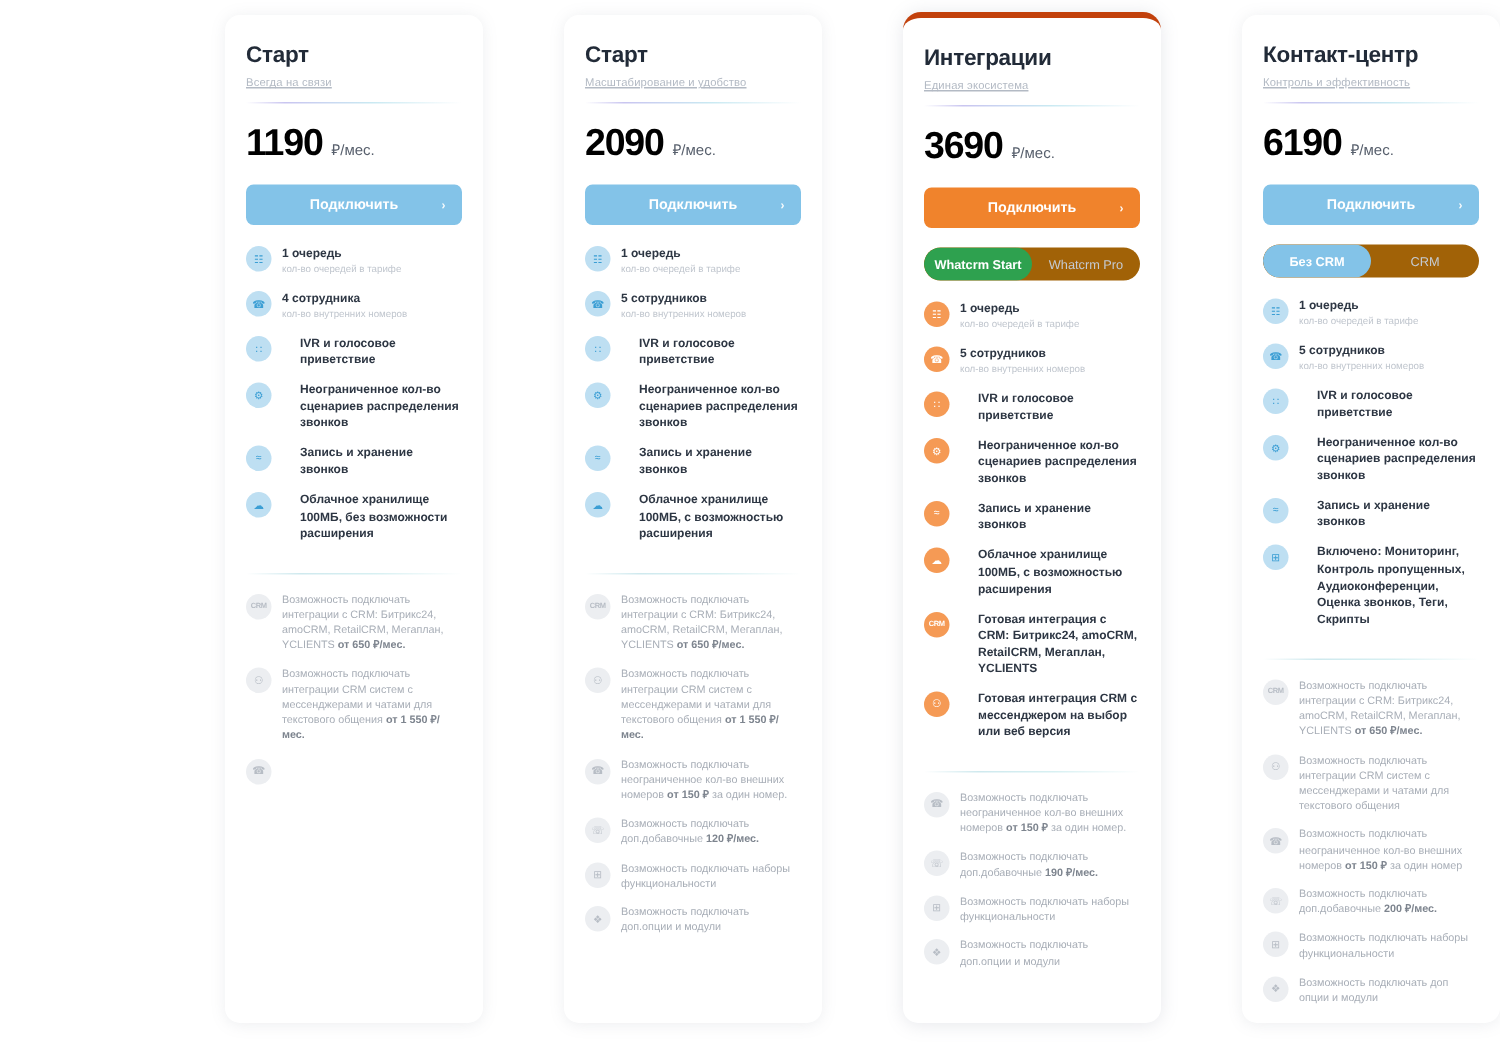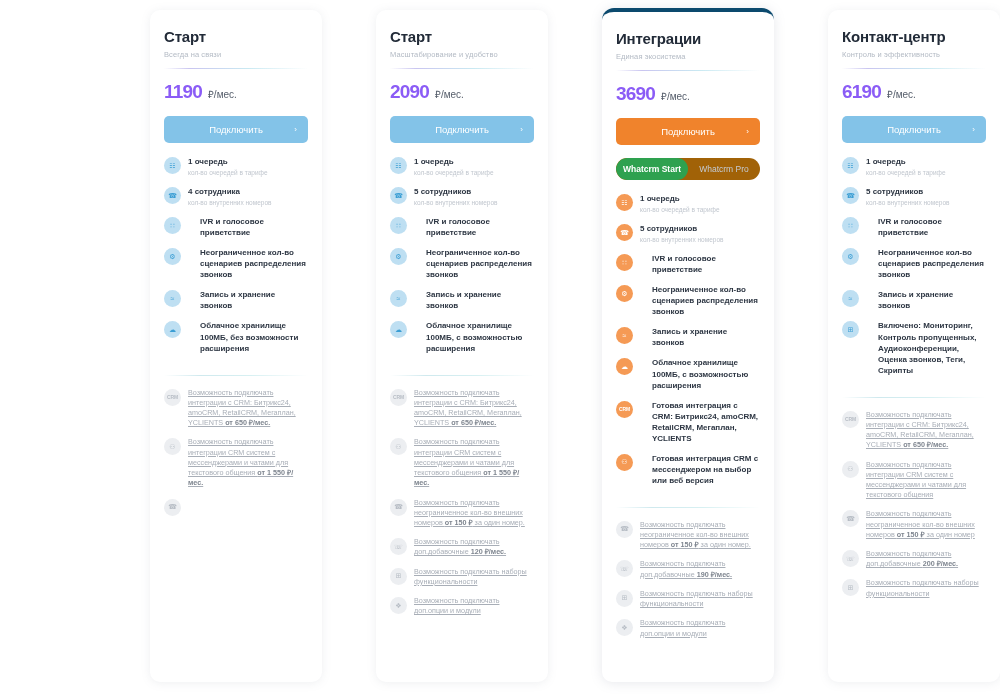--- a/index.html
+++ b/index.html
@@ -26,79 +26,81 @@
     height: 672px;
     background: #ffffff;
     border-radius: 10px;
     box-shadow: 0 1px 10px rgba(120,130,150,0.13);
     padding: 18px 14px 10px 14px;
     overflow: hidden;
   }
   .card.featured {
     margin-top: 8px;
     height: 674px;
-    border-top: 4px solid #0c4a6e;
+    border-top: 4px solid #c2410c;
     border-radius: 12px 12px 10px 10px;
     box-shadow: 0 1px 12px rgba(120,130,150,0.18);
   }
 
   .card-title {
     font-size: 15px;
     font-weight: bold;
     color: #222b38;
     letter-spacing: -0.2px;
     margin-bottom: 5px;
   }
   .card-subtitle {
     font-size: 7.5px;
     color: #b3bac4;
     letter-spacing: 0.1px;
     margin-bottom: 9px;
+    text-decoration: underline;
   }
   .divider {
     height: 1px;
     width: 100%;
     background: linear-gradient(90deg, rgba(255,255,255,0) 0%, #c9c5f0 18%, #c9e9f2 58%, rgba(255,255,255,0) 100%);
     margin-bottom: 12px;
   }
   .divider.mid {
     margin: 12px 0 12px 0;
     background: linear-gradient(90deg, rgba(255,255,255,0) 0%, #cfe9ee 25%, #d7f0f2 60%, rgba(255,255,255,0) 100%);
   }
 
   .price-row {
     display: flex;
     align-items: baseline;
     gap: 6px;
     margin-bottom: 13px;
   }
   .price-amount {
-    font-size: 19px;
+    font-size: 25px;
     font-weight: bold;
-    color: #8b5cf6;
+    color: #000000;
     letter-spacing: -0.8px;
   }
   .price-unit {
     font-size: 10px;
     color: #58606d;
   }
 
   .cta {
     display: flex;
     align-items: center;
     justify-content: center;
     position: relative;
     height: 27px;
     border-radius: 5px;
     background: #83c3e8;
     color: #ffffff;
     font-size: 9.5px;
     cursor: pointer;
     margin-bottom: 13px;
     user-select: none;
+    font-weight: bold;
   }
   .cta.orange { background: #f0832c; }
   .cta .chev {
     position: absolute;
     right: 11px;
     font-size: 8px;
     opacity: 0.95;
   }
 
   .toggle {
@@ -155,21 +157,20 @@
     font-size: 6.5px;
     color: #c0c6ce;
     line-height: 1.4;
     margin-top: 1px;
   }
   .feat.muted .feat-main {
     font-weight: normal;
     color: #a8aeb7;
     font-size: 7.2px;
     line-height: 1.42;
-    text-decoration: underline;
   }
   .feat.muted .feat-main b { color: #7e858f; font-weight: bold; }
 </style>
 </head>
 <body>
 
 <div class="page" id="pricing-root">
     <div class="card">
       <div class="card-title">Старт</div>
       <div class="card-subtitle">Всегда на связи</div>
@@ -434,20 +435,24 @@
       <div class="card-subtitle">Контроль и эффективность</div>
       <div class="divider"></div>
       <div class="price-row">
         <span class="price-amount">6190</span>
         <span class="price-unit">₽/мес.</span>
       </div>
       <div class="cta">
         <span>Подключить</span>
         <span class="chev">›</span>
       </div>
+      <div class="toggle">
+        <div class="toggle-opt active-blue">Без CRM</div>
+        <div class="toggle-opt">CRM</div>
+      </div>
       <div class="features">
         <div class="feat">
           <div class="feat-ico">☷</div>
           <div class="feat-txt">
             <div class="feat-main">1 очередь</div>
             <div class="feat-sub">кол-во очередей в тарифе</div>
           </div>
         </div>
         <div class="feat">
           <div class="feat-ico">☎</div>
@@ -506,15 +511,21 @@
           <div class="feat-txt">
             <div class="feat-main">Возможность подключать доп.добавочные <b>200 ₽/мес.</b></div>
           </div>
         </div>
         <div class="feat muted">
           <div class="feat-ico grey">⊞</div>
           <div class="feat-txt">
             <div class="feat-main">Возможность подключать наборы функциональности</div>
           </div>
         </div>
+        <div class="feat muted">
+          <div class="feat-ico grey">❖</div>
+          <div class="feat-txt">
+            <div class="feat-main">Возможность подключать доп опции и модули</div>
+          </div>
+        </div>
       </div>
     </div>
   </div>
 
 </body></html>

